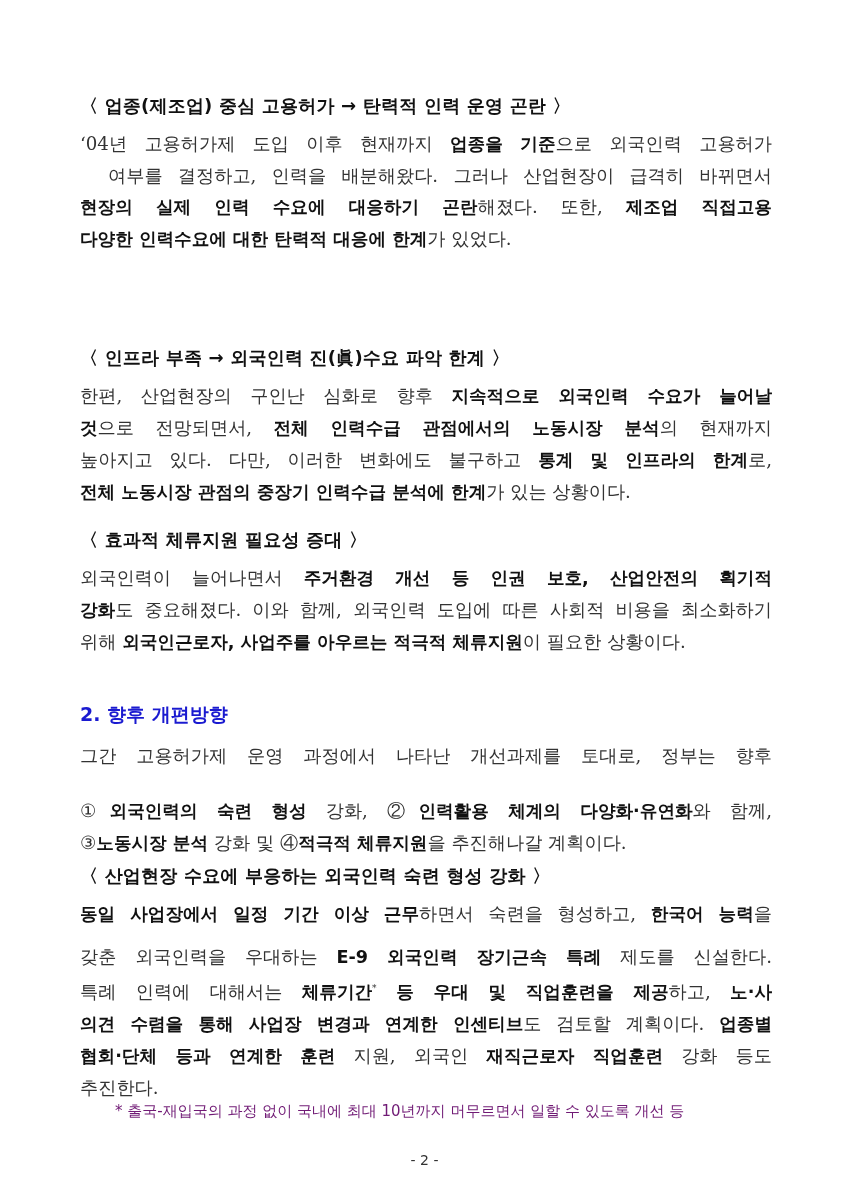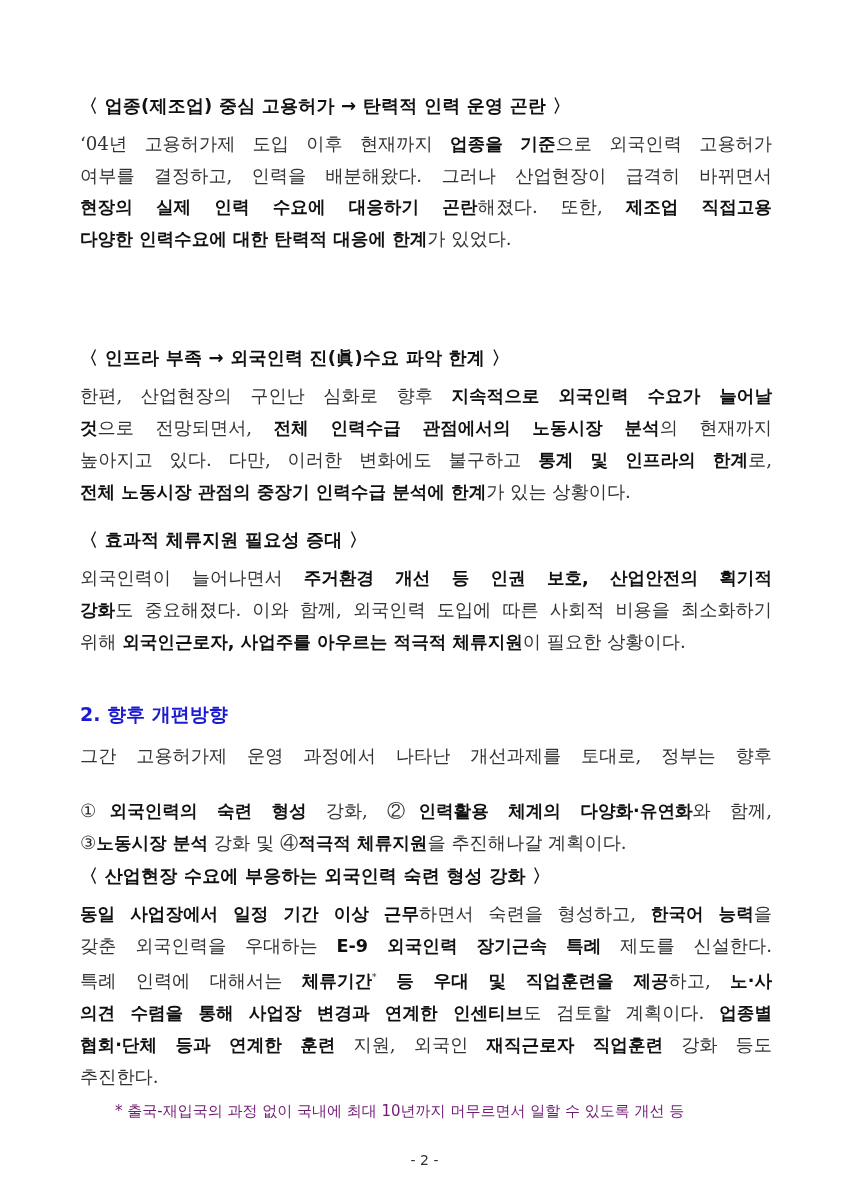--- a/index.html
+++ b/index.html
@@ -23,21 +23,21 @@
   sup { font-size: 9px; }
 </style>
 </head>
 <body>
 
 <div class="page">
 
   <div class="sub-heading" style="top:80px">〈 업종(제조업) 중심 고용허가 → 탄력적 인력 운영 곤란 〉</div>
   <div class="para" style="top:114px">
       <span class="line justify" style="white-space: normal;"><span> ‘04년 고용허가제 도입 이후 현재까지 </span><b>업종을 기준</b><span>으로 외국인력 고용허가</span></span>
-      <span class="line justify" style="white-space: normal;"><span>여부를 결정하고, 인력을 배분해왔다. 그러나 산업현장이 급격히 바뀌면서</span></span>
+      <span class="line justify" style="white-space: normal; margin-left: 28px;"><span>여부를 결정하고, 인력을 배분해왔다. 그러나 산업현장이 급격히 바뀌면서</span></span>
       <span class="line justify" style="white-space: normal;"><b>현장의 실제 인력 수요에 대응하기 곤란</b><span>해졌다. 또한, </span><b>제조업 직접고용</b></span>
       <span class="line left"><b>다양한 인력수요에 대한 탄력적 대응에 한계</b><span>가 있었다.</span></span>
     </div>
 
   <div class="sub-heading" style="top:332px">〈 인프라 부족 → 외국인력 진(眞)수요 파악 한계 〉</div>
   <div class="para" style="top:366px">
       <span class="line justify" style="white-space: normal;"><span> 한편, 산업현장의 구인난 심화로 향후 </span><b>지속적으로 외국인력 수요가 늘어날</b></span>
       <span class="line justify" style="white-space: normal;"><b>것</b><span>으로 전망되면서, </span><b>전체 인력수급 관점에서의 노동시장 분석</b><span>의 현재까지</span></span>
       <span class="line justify" style="white-space: normal;"><span>높아지고 있다. 다만, 이러한 변화에도 불구하고 </span><b>통계 및 인프라의 한계</b><span>로,</span></span>
       <span class="line left"><b>전체 노동시장 관점의 중장기 인력수급 분석에 한계</b><span>가 있는 상황이다.</span></span>
@@ -53,21 +53,21 @@
   <div class="section-heading">2. 향후 개편방향</div>
   <div class="para" style="top:726px">
       <span class="line justify" style="white-space: normal;"><span> 그간 고용허가제 운영 과정에서 나타난 개선과제를 토대로, 정부는 향후</span></span>
       <span class="line justify" style="white-space: normal; margin-top: 24px;"><span>①</span><b>외국인력의 숙련 형성</b><span> 강화, ②</span><b>인력활용 체계의 다양화·유연화</b><span>와 함께,</span></span>
       <span class="line left"><span>③</span><b>노동시장 분석</b><span> 강화 및 ④</span><b>적극적 체류지원</b><span>을 추진해나갈 계획이다.</span></span>
     </div>
 
   <div class="sub-heading" style="top:850px">〈 산업현장 수요에 부응하는 외국인력 숙련 형성 강화 〉</div>
   <div class="para" style="top:884px">
       <span class="line justify" style="white-space: normal;"><span> </span><b>동일 사업장에서 일정 기간 이상 근무</b><span>하면서 숙련을 형성하고, </span><b>한국어 능력</b><span>을</span></span>
-      <span class="line justify" style="white-space: normal;"><span>갖춘 외국인력을 우대하는 </span><b>E-9 외국인력 장기근속 특례</b><span> 제도를 신설한다.</span></span>
+      <span class="line justify" style="white-space: normal; margin-top: 11px;"><span>갖춘 외국인력을 우대하는 </span><b>E-9 외국인력 장기근속 특례</b><span> 제도를 신설한다.</span></span>
       <span class="line justify" style="white-space: normal;"><span>특례 인력에 대해서는 </span><b>체류기간</b><sup>*</sup><b> 등 우대 및 직업훈련을 제공</b><span>하고, </span><b>노·사</b></span>
       <span class="line justify" style="white-space: normal;"><b>의견 수렴을 통해 사업장 변경과 연계한 인센티브</b><span>도 검토할 계획이다. </span><b>업종별</b></span>
       <span class="line justify" style="white-space: normal;"><b>협회·단체 등과 연계한 훈련</b><span> 지원, 외국인 </span><b>재직근로자 직업훈련</b><span> 강화 등도</span></span>
       <span class="line left"><span>추진한다.</span></span>
     </div>
 
   <div class="footnote">* 출국-재입국의 과정 없이 국내에 최대 10년까지 머무르면서 일할 수 있도록 개선 등</div>
   <div class="page-number">- 2 -</div>
 </div>
 

